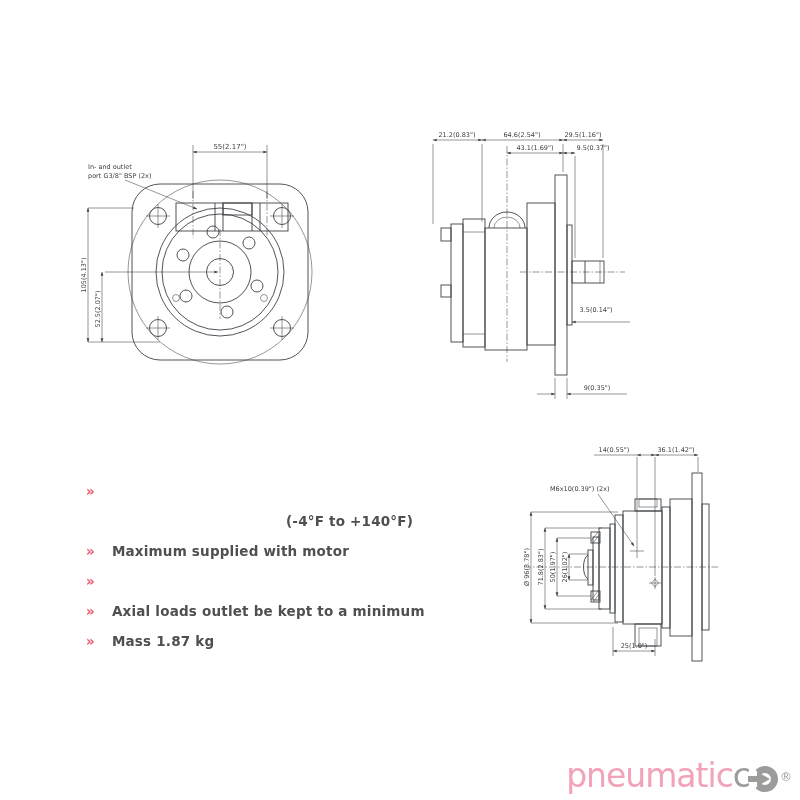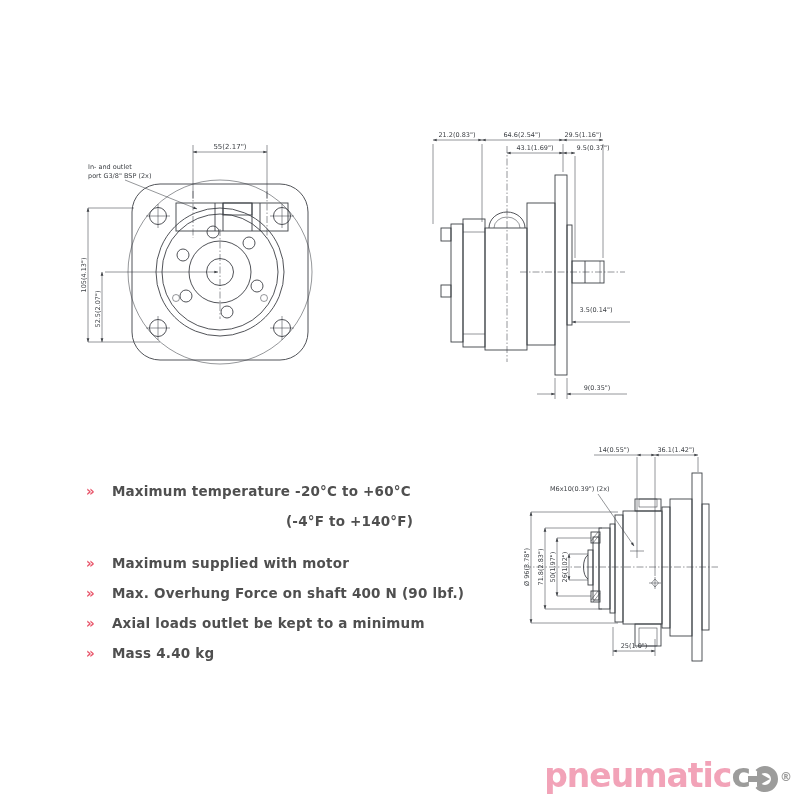--- a/index.html
+++ b/index.html
@@ -9,23 +9,23 @@
   svg .ln{stroke:#3d4045;stroke-width:.9;fill:none;}
   svg .tl{stroke:#3d4045;stroke-width:.55;fill:none;}
   svg .cl{stroke:#3d4045;stroke-width:.55;fill:none;stroke-dasharray:7 2 1.5 2;}
   svg text{font-family:"DejaVu Sans",sans-serif;font-size:7px;fill:#3d4045;stroke:none;}
   svg text.t65{font-size:6.5px;}
   svg text.mid{text-anchor:middle;}
   .specs{position:absolute;left:86px;top:482px;width:400px;color:#4f4f4f;
          font-weight:bold;font-size:13.5px;letter-spacing:.2px;}
   .spec-item{display:flex;gap:17px;margin-bottom:12px;line-height:18px;align-items:baseline;}
   .spec-bullet{color:#e8566b;flex:0 0 auto;}
-  .spec-sub{margin:0 0 24px 200px;line-height:18px;}
+  .spec-sub{margin:0 0 12px 200px;line-height:18px;}
   .logo{position:absolute;right:8px;top:754px;display:flex;align-items:center;
-        font-weight:bold;font-size:33px;letter-spacing:-1px;line-height:40px;}
+        font-weight:normal;font-size:33px;letter-spacing:-1px;line-height:40px;}
   .logo-pink{color:#f2a3b8;}
   .logo-gray{color:#9c9c9b;}
   .o-glyph{position:static;margin-left:-1px;}
   .reg{font-size:12px;color:#9c9c9b;align-self:flex-start;margin:3px 0 0 1px;letter-spacing:0;}
 </style>
 </head>
 <body>
 
 <div class="page">
 
@@ -214,38 +214,36 @@
       <line class="tl" x1="95" y1="184" x2="95" y2="213"></line>
       <line class="tl" x1="137" y1="196" x2="137" y2="213"></line>
       <line class="tl" x1="95" y1="208" x2="137" y2="208" marker-start="url(#ra)" marker-end="url(#ra)"></line>
       <text class="mid t65" x="116" y="205">25(1.0")</text>
     </g>
   </svg>
 
   <div class="specs">
     <div class="spec-item">
       <span class="spec-bullet">»</span>
-      <span>Maximum temperature -20°C to +60°C</span>
     </div>
     <div class="spec-sub">(-4°F to +140°F)</div>
     <div class="spec-item">
       <span class="spec-bullet">»</span>
       <span>Maximum supplied with motor</span>
     </div>
     <div class="spec-item">
       <span class="spec-bullet">»</span>
-      <span>Max. Overhung Force on shaft 400 N (90 lbf.)</span>
     </div>
     <div class="spec-item">
       <span class="spec-bullet">»</span>
       <span>Axial loads outlet be kept to a minimum</span>
     </div>
     <div class="spec-item">
       <span class="spec-bullet">»</span>
-      <span>Mass 4.40 kg</span>
+      <span>Mass 1.87 kg</span>
     </div>
   </div>
 
   <div class="logo">
     <span class="logo-pink">pneumatic</span>
       <span class="logo-gray">c</span>
     <svg class="o-glyph" width="30" height="34" viewBox="0 0 30 34">
       <circle cx="16" cy="20" r="9.5" fill="none" stroke="#9c9c9b" stroke-width="7" pathLength="100" stroke-dasharray="38 24 38"></circle>
       <rect x="-1" y="17" width="11" height="6" fill="#9c9c9b"></rect>
       <polygon points="8,12.5 21,20 8,27.5" fill="#9c9c9b"></polygon>

